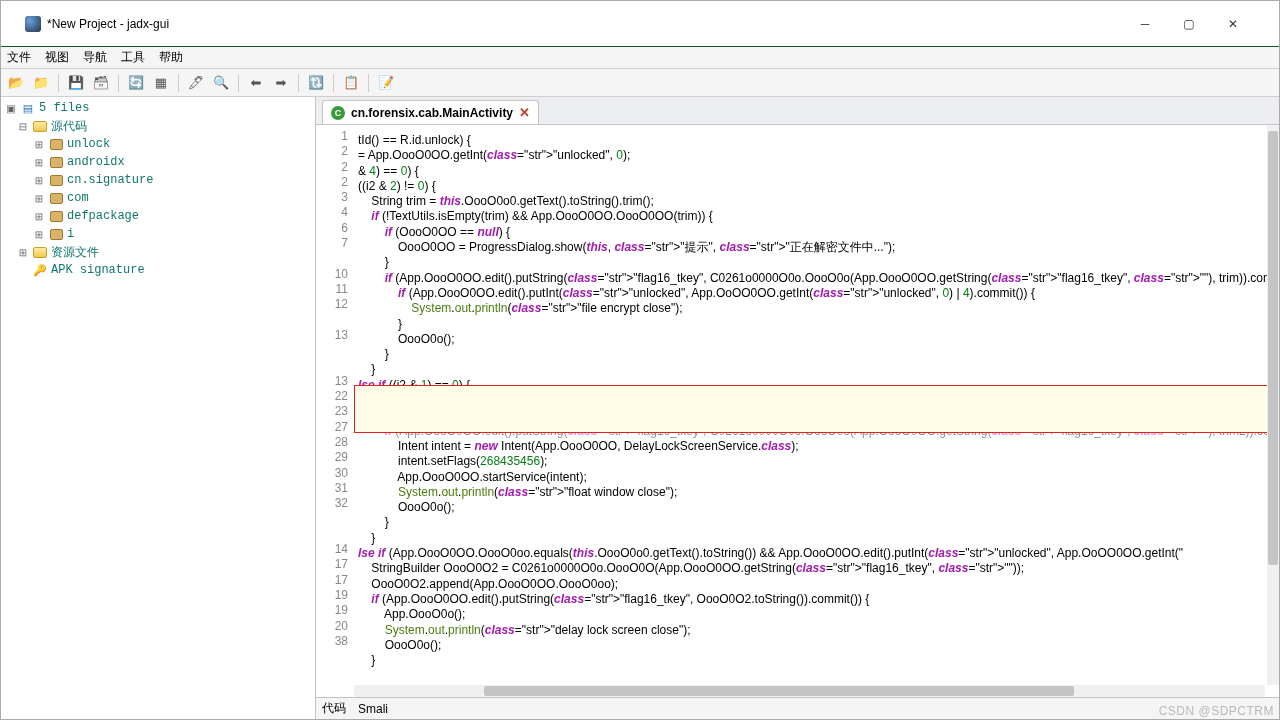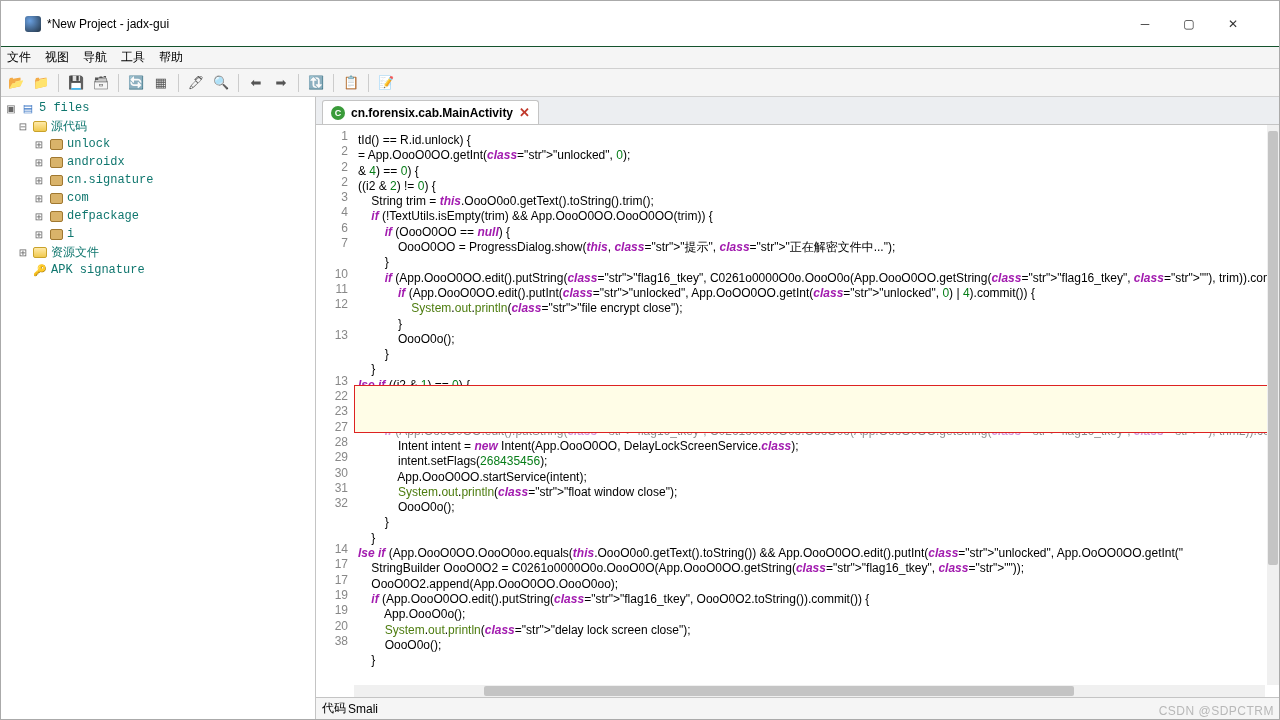--- a/index.html
+++ b/index.html
@@ -32,21 +32,21 @@
 .tab .tab-close { color: #c0392b; font-weight: bold; cursor: pointer; font-size: 13px; }
 .code-area { flex: 1; display: flex; overflow: hidden; background: #fff; position: relative; }
 .gutter { width: 38px; text-align: right; padding: 4px 6px 4px 0; font-family: Consolas, monospace; font-size: 13px; line-height: 15.3px; color: #888; background: #fff; user-select: none; }
 .code { flex: 1; padding: 8px 0 4px 4px; font-family: Consolas, monospace; font-size: 13px; line-height: 15.3px; white-space: pre; overflow: hidden; position: relative; }
 .code .line { height: 15.3px; }
 .hl-box { position: absolute; left: 0; right: 4px; background: #fffde7; border: 1px solid #d22; pointer-events: none; }
 .kw { color: #a21caf; font-weight: bold; font-style: italic; }
 .num { color: #067d17; }
 .struck { text-decoration: line-through; color: #888; }
 .fld { color: #4d7c0f; }
-.bottom-tabs { height: 22px; display: flex; align-items: center; border-top: 1px solid #c4c4c4; background: #f5f5f5; padding-left: 6px; gap: 2px; font-family: Consolas, monospace; }
+.bottom-tabs { height: 22px; display: flex; align-items: center; border-top: 1px solid #c4c4c4; background: #f5f5f5; padding-left: 6px; gap: 12px; font-family: Consolas, monospace; }
 .watermark { position: absolute; bottom: 2px; right: 6px; color: #b8b8b8; font-size: 12px; letter-spacing: 0.5px; pointer-events: none; }
 .hscroll { position: absolute; bottom: 0; left: 38px; right: 14px; height: 12px; background: #f0f0f0; }
 .hscroll .thumb { position: absolute; left: 130px; width: 590px; top: 1px; height: 10px; background: #c4c4c4; border-radius: 2px; }
 .vscroll { position: absolute; top: 0; right: 0; bottom: 12px; width: 12px; background: #f0f0f0; }
 .vscroll .thumb { position: absolute; top: 6px; bottom: 120px; left: 1px; width: 10px; background: #c4c4c4; border-radius: 2px; }
 </style>
 </head>
 <body>
 
 <div class="window">

